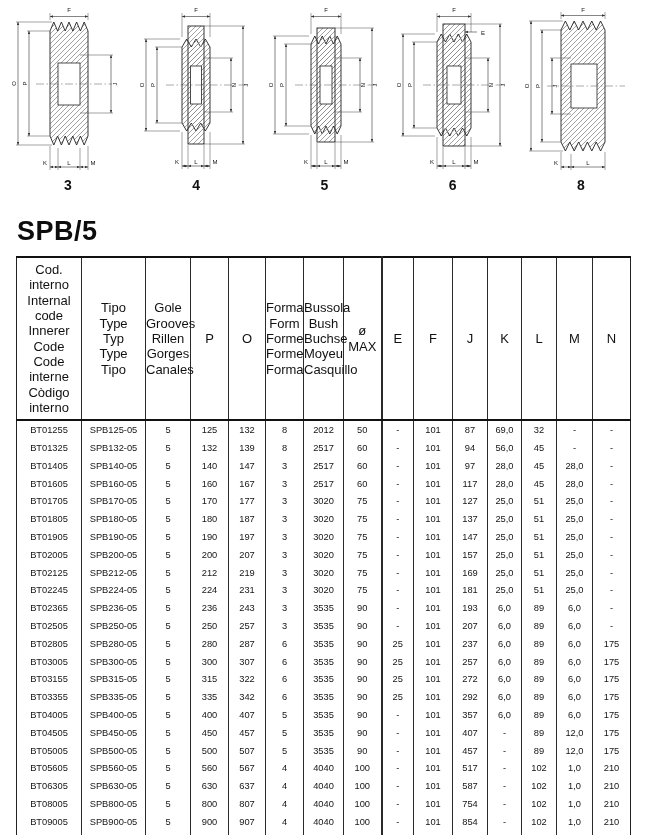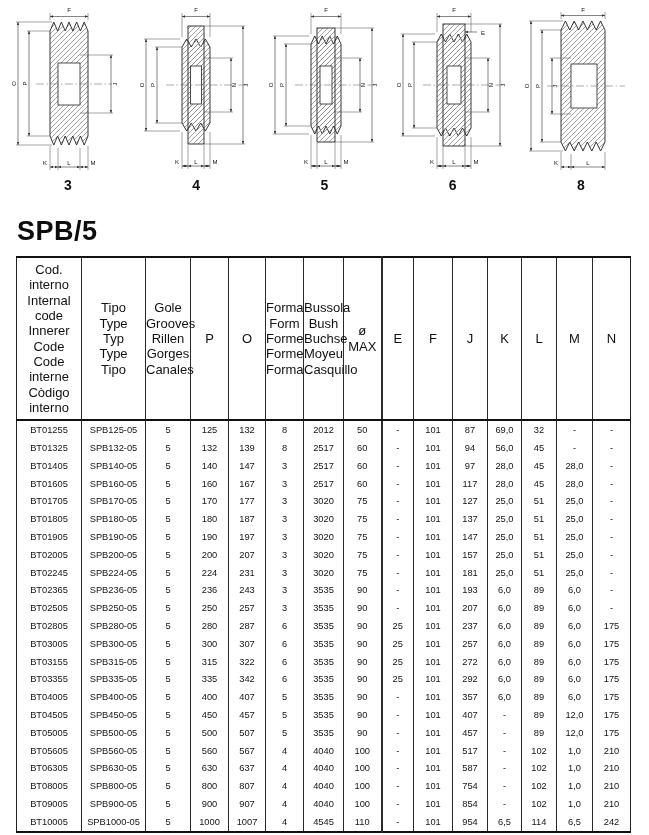--- a/index.html
+++ b/index.html
@@ -393,20 +393,37 @@
           <td>75</td>
           <td>-</td>
           <td>101</td>
           <td>157</td>
           <td>25,0</td>
           <td>51</td>
           <td>25,0</td>
           <td>-</td>
         </tr>
         <tr>
+          <td>BT02125</td>
+          <td>SPB212-05</td>
+          <td>5</td>
+          <td class="bold">212</td>
+          <td>219</td>
+          <td>3</td>
+          <td>3020</td>
+          <td>75</td>
+          <td>-</td>
+          <td>101</td>
+          <td>169</td>
+          <td>25,0</td>
+          <td>51</td>
+          <td>25,0</td>
+          <td>-</td>
+        </tr>
+        <tr>
           <td>BT02245</td>
           <td>SPB224-05</td>
           <td>5</td>
           <td class="bold">224</td>
           <td>231</td>
           <td>3</td>
           <td>3020</td>
           <td>75</td>
           <td>-</td>
           <td>101</td>

